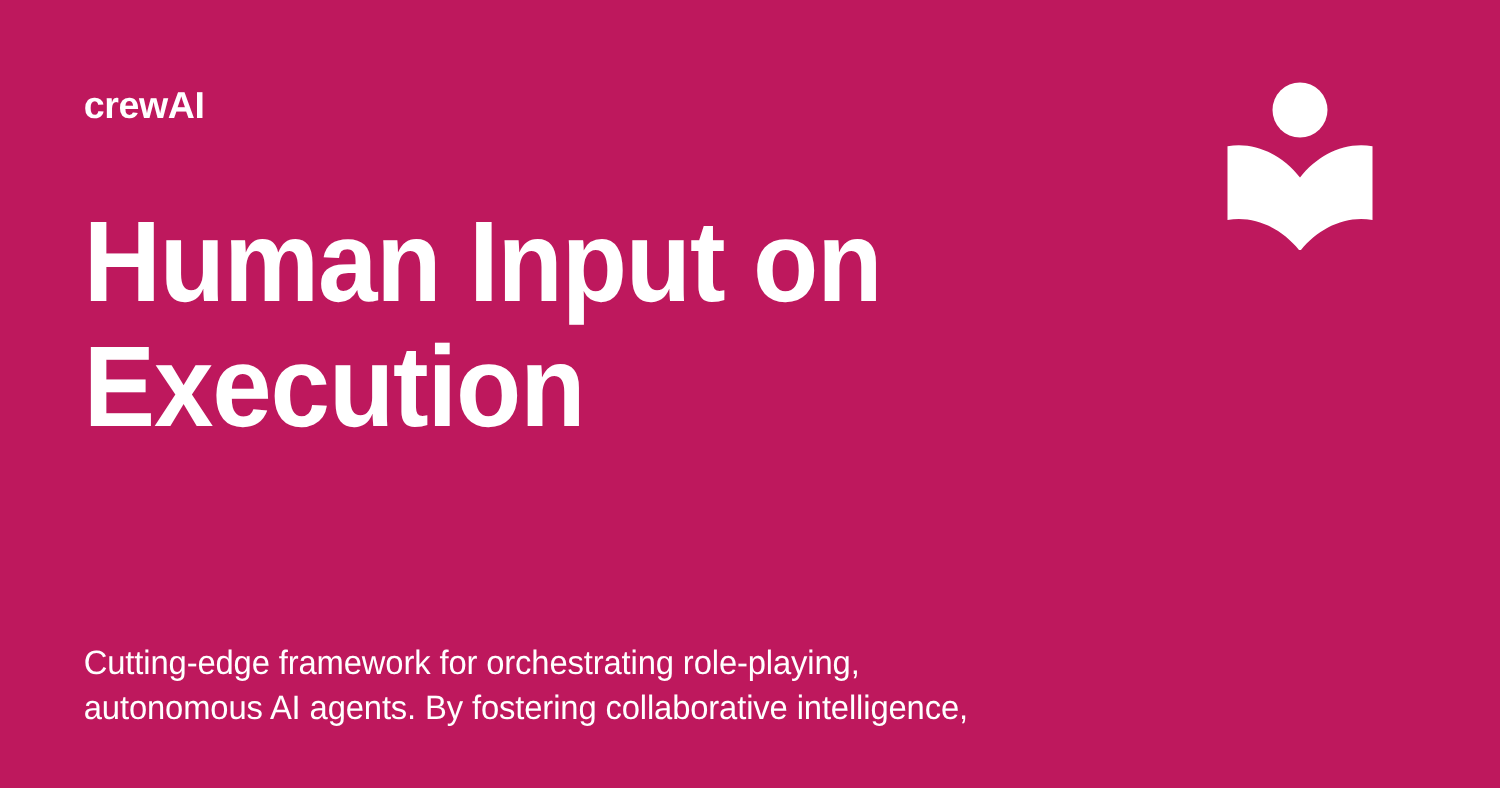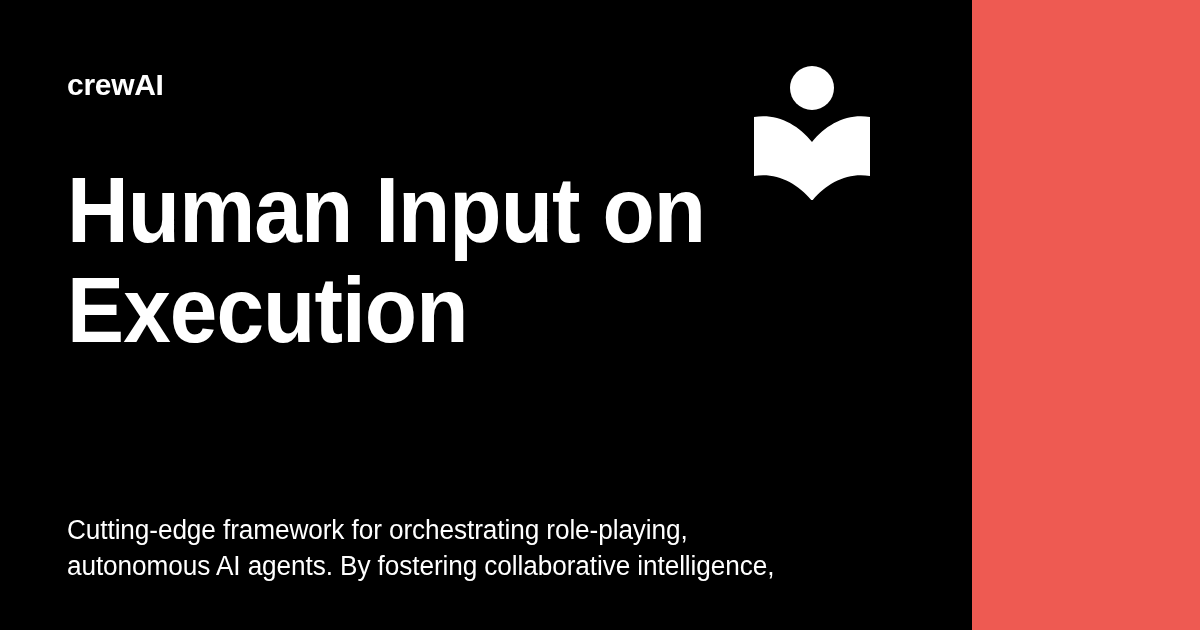--- a/index.html
+++ b/index.html
@@ -10,23 +10,23 @@
     width: 1200px;
     height: 630px;
     overflow: hidden;
     font-family: "Liberation Sans", sans-serif;
     background: #ee5a52;
   }
 
   .og-card {
     position: relative;
     box-sizing: border-box;
-    width: 972px;
+    width: 1200px;
     height: 630px;
-    background: #000000;
+    background: #be185d;
     padding: 0;
   }
 
   
   .brand {
     position: absolute;
     left: 67px;
     top: 70px;
     font-size: 30px;
     font-weight: 700;

